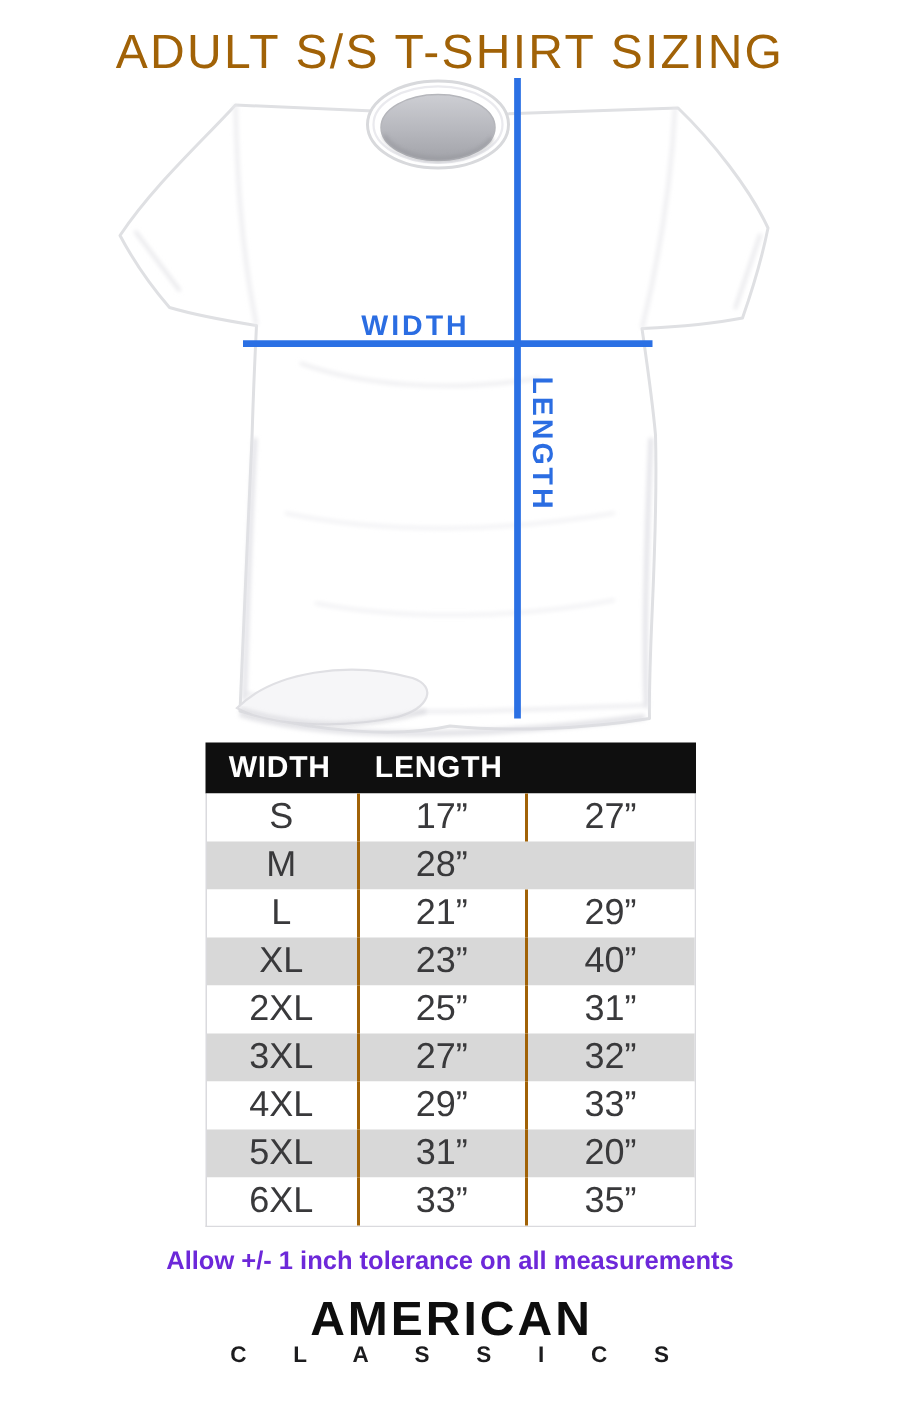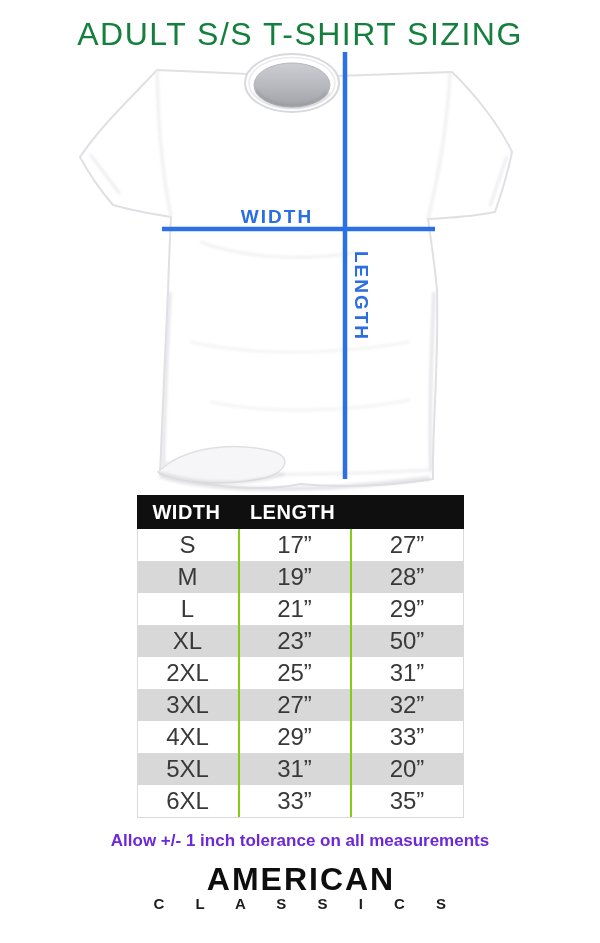--- a/index.html
+++ b/index.html
@@ -15,21 +15,21 @@
 
   
   .title {
     height: 42px;
     padding-top: 13px;
     line-height: 42px;
     text-align: center;
     font-size: 32px;
     font-weight: 300;
     letter-spacing: 1.5px;
-    color: #15803d;
+    color: #a16207;
     white-space: nowrap;
   }
 
   
   .shirt-wrap {
     position: relative;
     width: 470px;
     height: 453px;
     margin-left: 60px;
   }
@@ -68,21 +68,21 @@
     height: 32px;
     background: #ffffff;
   }
   .tr:nth-child(even) { background: #d8d8d8; }
   .td {
     display: flex; align-items: center; justify-content: center;
     font-size: 24px;
     font-weight: 300;
     color: #39393b;
   }
-  .td.c2, .td.c3 { border-left: 2px solid #84cc16; }
+  .td.c2, .td.c3 { border-left: 2px solid #a16207; }
 
   
   .note {
     margin-top: 13px;
     text-align: center;
     font-size: 17px;
     font-weight: bold;
     color: #6d28d9;
   }
 
@@ -186,32 +186,31 @@
       <div class="th c3">LENGTH</div>
     </div>
     <div class="tbody">
       <div class="tr">
         <div class="td c1">S</div>
         <div class="td c2">17”</div>
         <div class="td c3">27”</div>
       </div>
       <div class="tr">
         <div class="td c1">M</div>
-        <div class="td c2">19”</div>
         <div class="td c3">28”</div>
       </div>
       <div class="tr">
         <div class="td c1">L</div>
         <div class="td c2">21”</div>
         <div class="td c3">29”</div>
       </div>
       <div class="tr">
         <div class="td c1">XL</div>
         <div class="td c2">23”</div>
-        <div class="td c3">50”</div>
+        <div class="td c3">40”</div>
       </div>
       <div class="tr">
         <div class="td c1">2XL</div>
         <div class="td c2">25”</div>
         <div class="td c3">31”</div>
       </div>
       <div class="tr">
         <div class="td c1">3XL</div>
         <div class="td c2">27”</div>
         <div class="td c3">32”</div>

